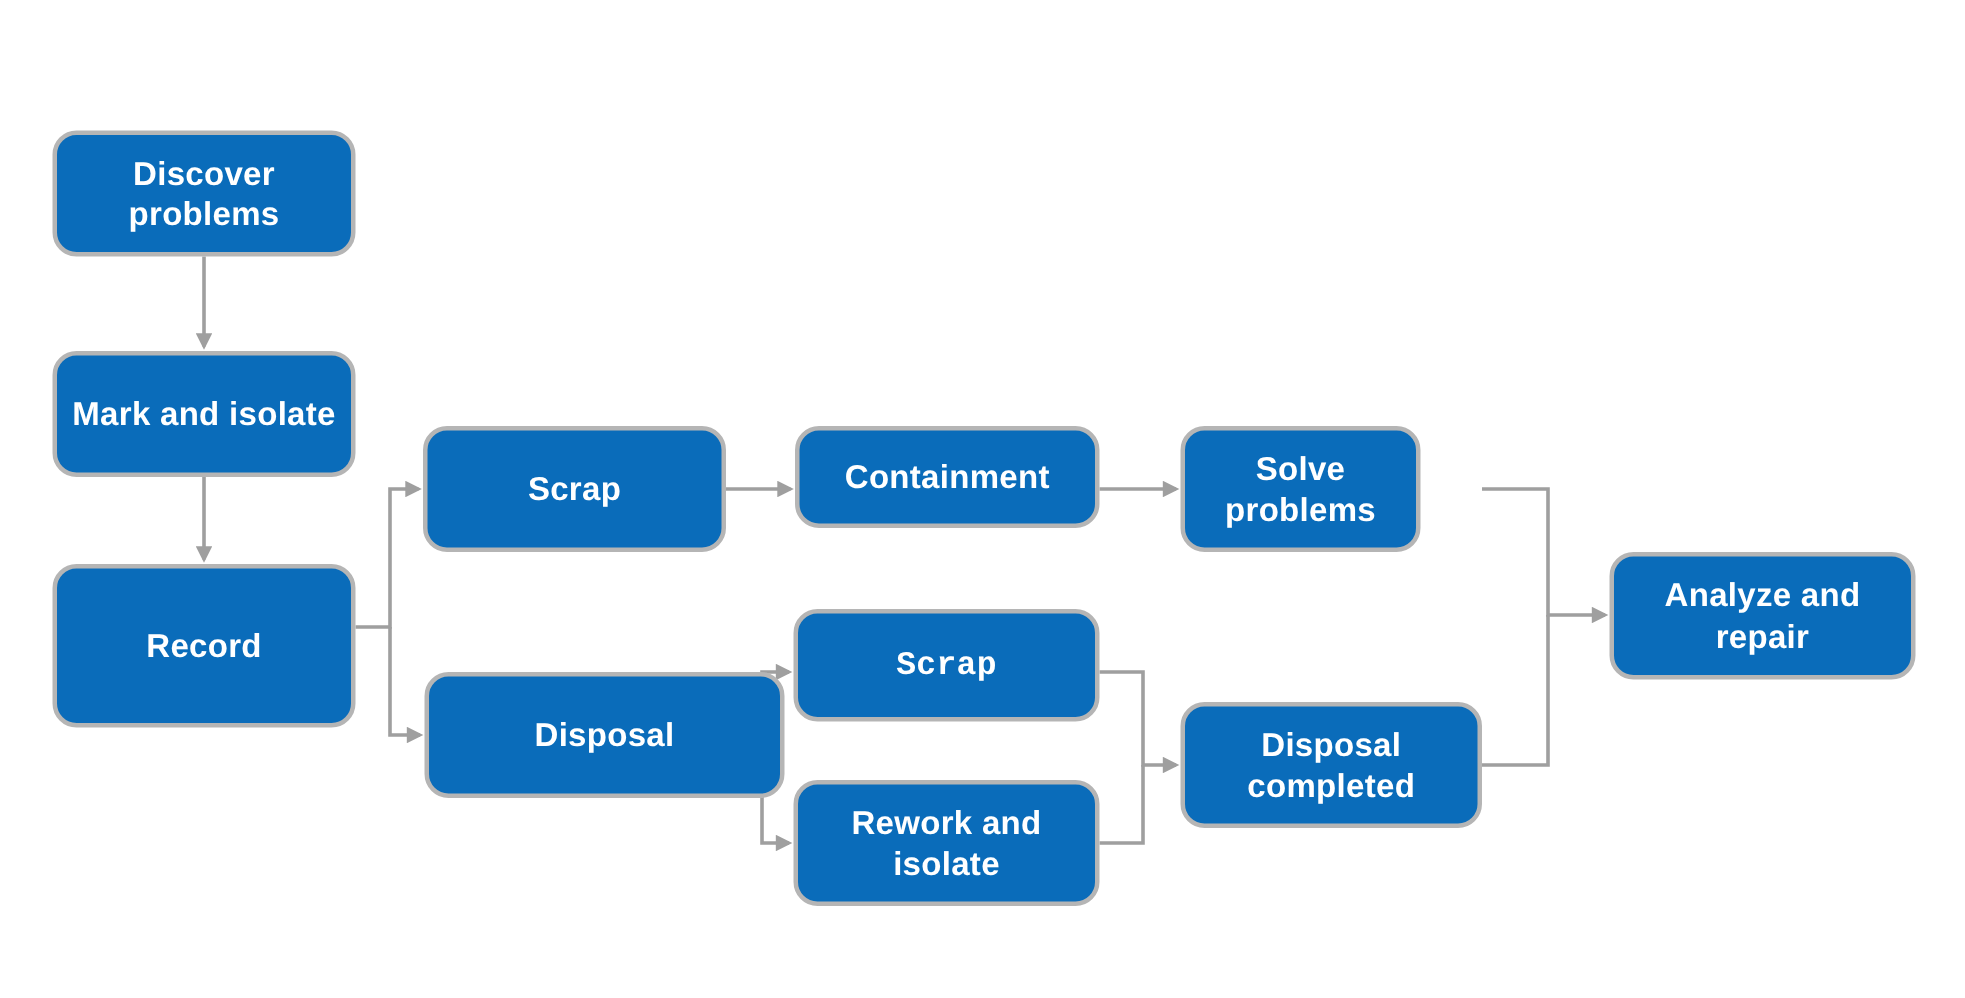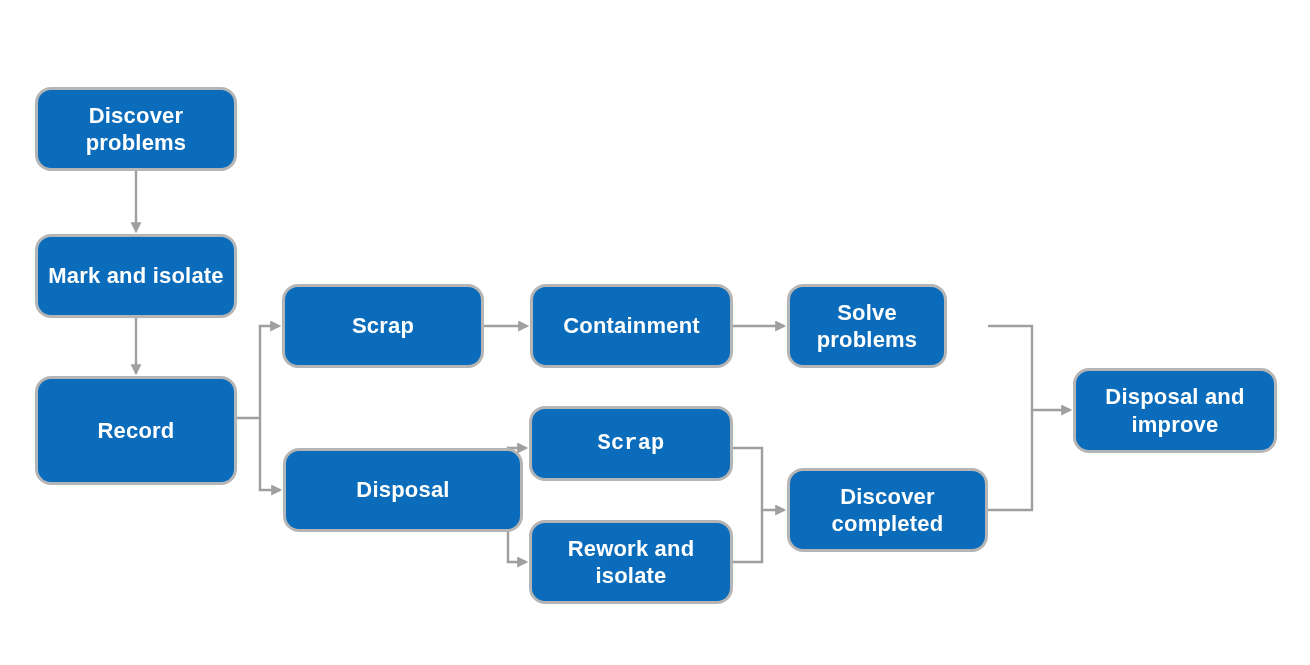--- a/index.html
+++ b/index.html
@@ -74,35 +74,35 @@
       </div>
       <div class="node" style="left: 35px; top: 234px; width: 202px; height: 84px;">
         <span class="node-label">Mark and isolate</span>
       </div>
       <div class="node" style="left: 35px; top: 376px; width: 202px; height: 109px;">
         <span class="node-label">Record</span>
       </div>
       <div class="node" style="left: 282px; top: 284px; width: 202px; height: 84px;">
         <span class="node-label">Scrap</span>
       </div>
-      <div class="node" style="left: 530px; top: 284px; width: 203px; height: 84px;">
+      <div class="node" style="left: 530px; top: 284px; width: 203px; height: 68px;">
         <span class="node-label">Containment</span>
       </div>
       <div class="node" style="left: 787px; top: 284px; width: 160px; height: 84px;">
         <span class="node-label">Solve problems</span>
       </div>
       <div class="node" style="left: 283px; top: 448px; width: 240px; height: 84px;">
         <span class="node-label">Disposal</span>
       </div>
       <div class="node" style="left: 529px; top: 406px; width: 204px; height: 75px; font-family: Liberation Mono, monospace;">
         <span class="node-label">Scrap</span>
       </div>
       <div class="node" style="left: 529px; top: 520px; width: 204px; height: 84px;">
         <span class="node-label">Rework and isolate</span>
       </div>
       <div class="node" style="left: 787px; top: 468px; width: 201px; height: 84px;">
-        <span class="node-label">Discover completed</span>
+        <span class="node-label">Disposal completed</span>
       </div>
       <div class="node" style="left: 1073px; top: 368px; width: 204px; height: 85px;">
-        <span class="node-label">Disposal and improve</span>
+        <span class="node-label">Analyze and repair</span>
       </div>
     </div>
 </div>
 
 </body></html>

